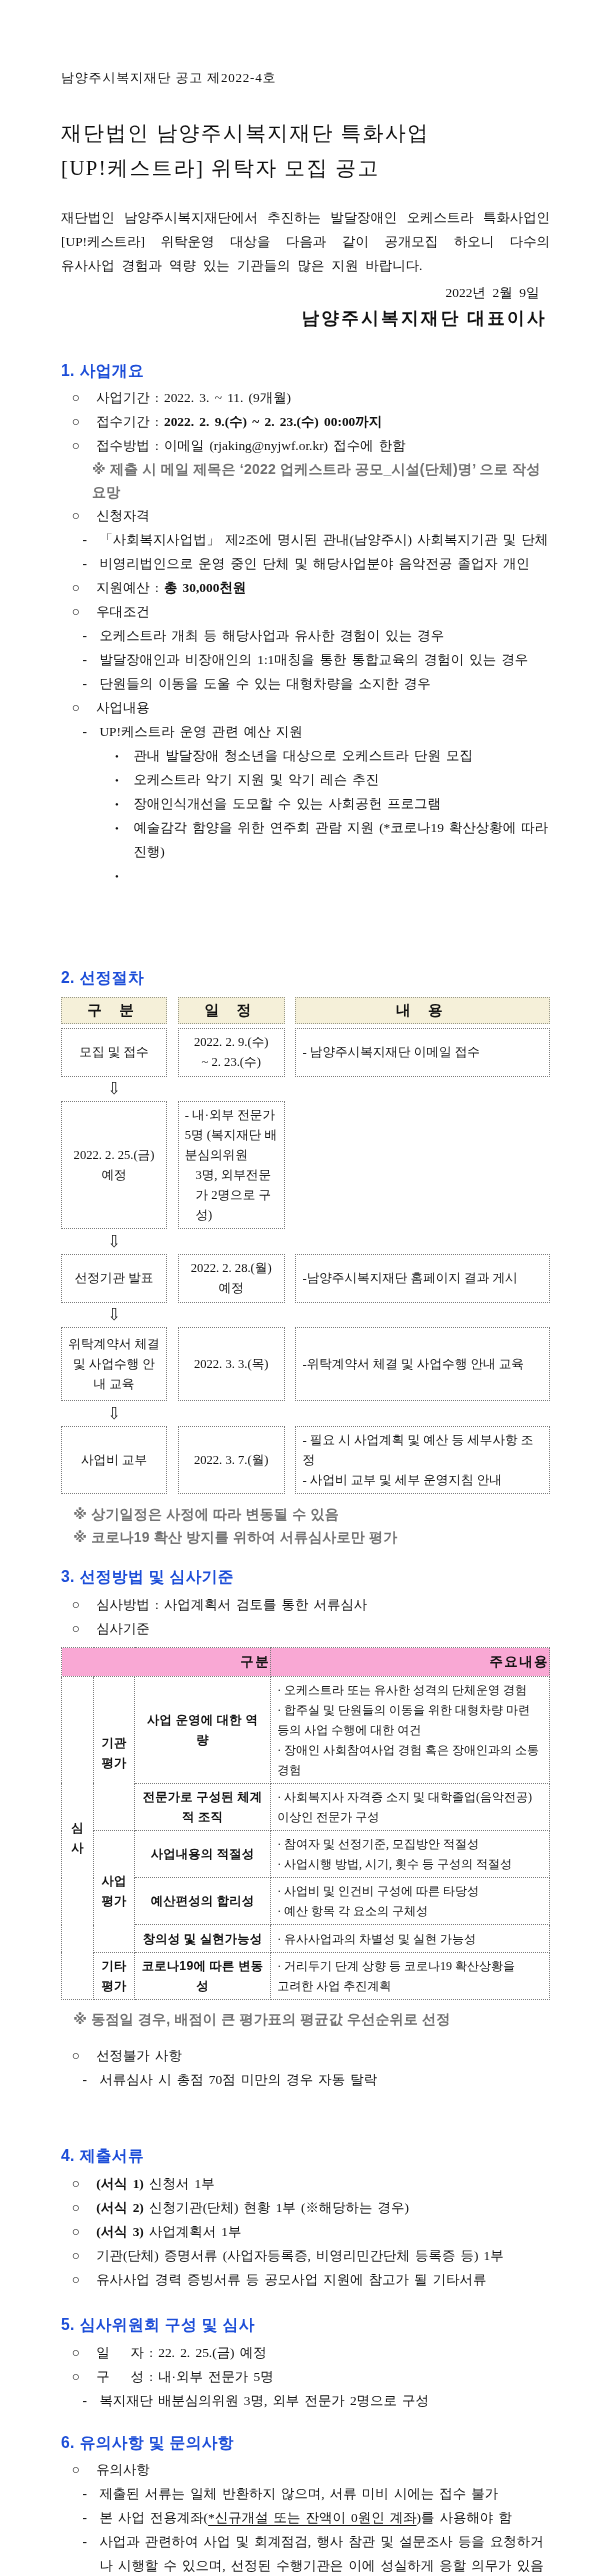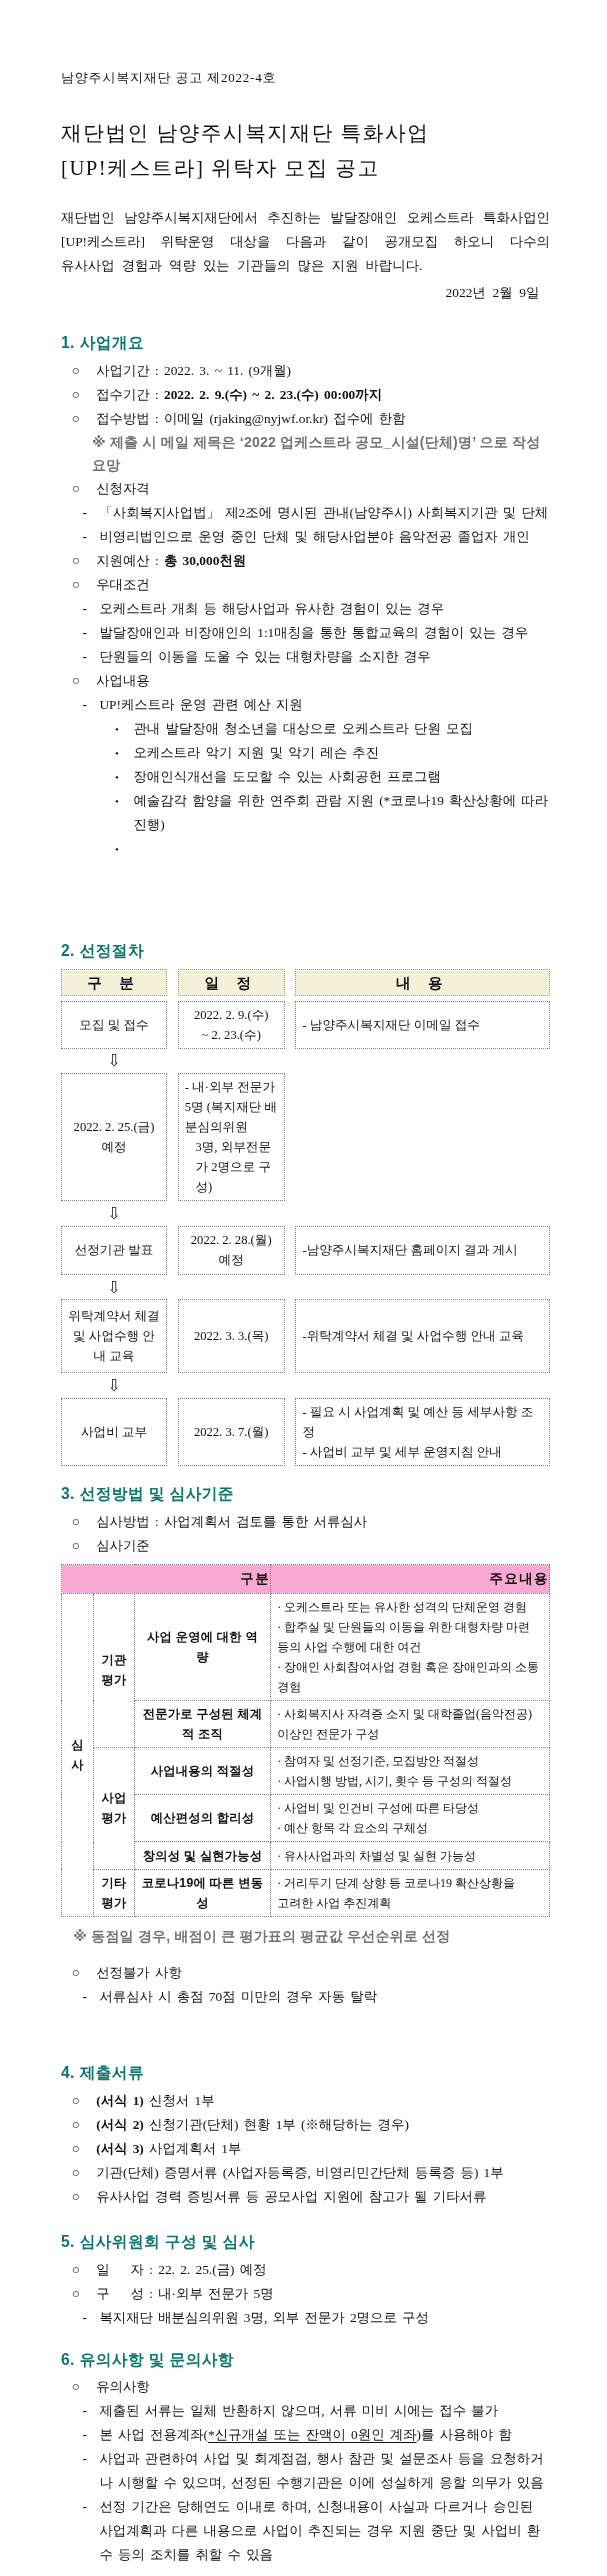--- a/index.html
+++ b/index.html
@@ -14,21 +14,21 @@
   .doc-title { margin-top:29px; text-align:left; font-weight:normal;
     font-size:20.7px; line-height:35px; letter-spacing:1.5px; }
   .intro { margin:20px 0 0 0; font-size:13.4px; line-height:24px;
     text-align:justify; word-spacing:3.8px; word-break:keep-all; }
   .date-line { margin-top:6.1px; text-align:right; font-size:13.4px;
     padding-right:10.7px; white-space:pre-wrap; }
   .signer { margin-top:3.8px; text-align:right; font-size:17.6px; font-weight:bold;
     letter-spacing:2.3px; padding-right:3.1px; }
 
   .sec h2 { margin:0 0 4.6px 0; font-family:"Liberation Sans","DejaVu Sans",sans-serif;
-    font-weight:800; font-size:15.7px; letter-spacing:0.4px; color:#0f766e; }
+    font-weight:800; font-size:15.7px; letter-spacing:0.4px; color:#1d4ed8; }
   .sec1 { margin-top:31px; }
   .sec2 { margin-top:80px; }
   .sec3 { margin-top:18.4px; }
   .sec4 { margin-top:54px; }
   .sec5 { margin-top:23px; }
   .sec6 { margin-top:20px; }
 
   .li { display:flex; font-size:13.4px; line-height:24px; word-spacing:1.9px; }
   .li .mk { flex:0 0 auto; }
   .l1 { padding-left:10.7px; } .l1 .mk { width:24.5px; }
@@ -82,20 +82,21 @@
   <div class="notice-no">남양주시복지재단 공고 제2022-4호</div>
 
   <div class="doc-title">
     <div>재단법인 남양주시복지재단 특화사업</div>
     <div>[UP!케스트라] 위탁자 모집 공고</div>
   </div>
 
   <p class="intro">재단법인 남양주시복지재단에서 추진하는 발달장애인 오케스트라 특화사업인 [UP!케스트라] 위탁운영 대상을 다음과 같이 공개모집 하오니 다수의 유사사업 경험과 역량 있는 기관들의 많은 지원 바랍니다.</p>
 
   <div class="date-line">2022년  2월  9일</div>
+  <div class="signer">남양주시복지재단 대표이사</div>
 
   <section class="sec sec1">
     <h2>1. 사업개요</h2>
 
     <div class="li l1">
       <span class="mk">○</span>
       <div class="tx"><span>사업기간 : </span><span>2022. 3. ~ 11. (9개월)</span></div>
     </div>
     <div class="li l1">
       <span class="mk">○</span>
@@ -221,20 +222,24 @@
       <div class="fc center mh84">사업비 교부</div>
       <div class="fc center mh84">
         <span class="cellline">2022. 3. 7.(월)</span>
       </div>
       <div class="fc mh84">
         <span class="cellline">- 필요 시 사업계획 및 예산 등 세부사항 조정</span>
         <span class="cellline">- 사업비 교부 및 세부 운영지침 안내</span>
       </div>
     </div>
 
+    <div class="s2notes">
+      <div class="bnote ind16">※ 상기일정은 사정에 따라 변동될 수 있음</div>
+      <div class="bnote ind16">※ 코로나19 확산 방지를 위하여 서류심사로만 평가</div>
+    </div>
   </section>
 
   <section class="sec sec3">
     <h2>3. 선정방법 및 심사기준</h2>
 
     <div class="li l1">
       <span class="mk">○</span>
       <div class="tx"><span>심사방법 : </span><span>사업계획서 검토를 통한 서류심사</span></div>
     </div>
     <div class="li l1">

